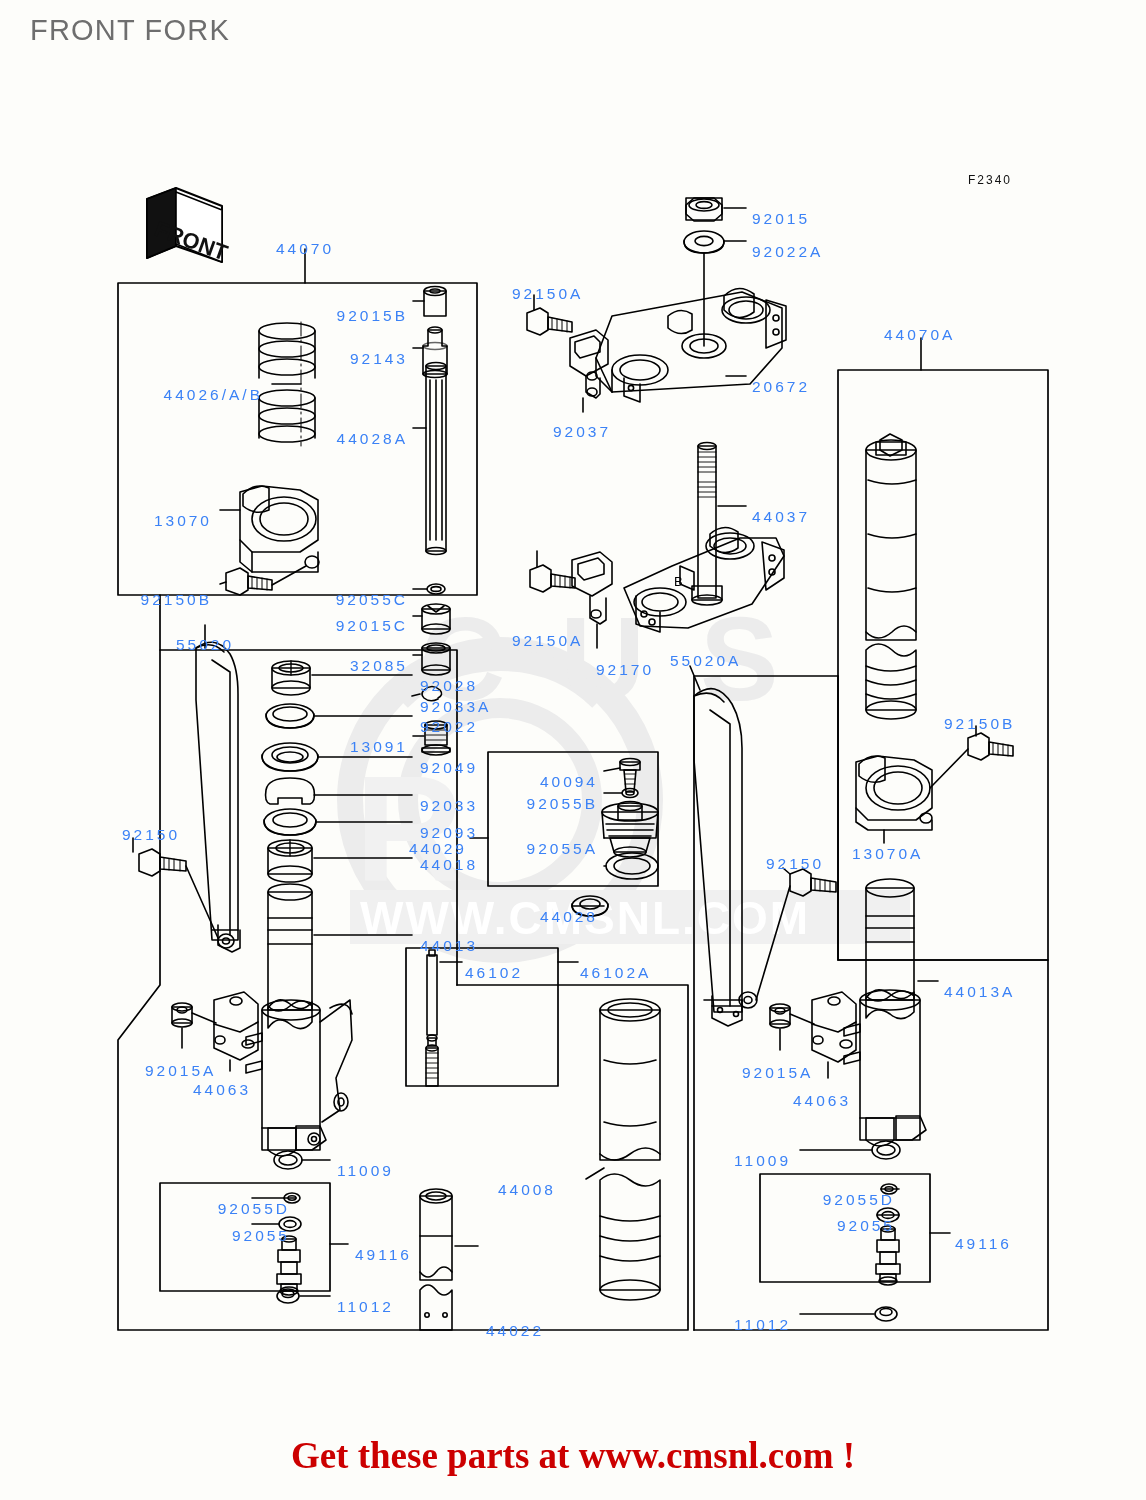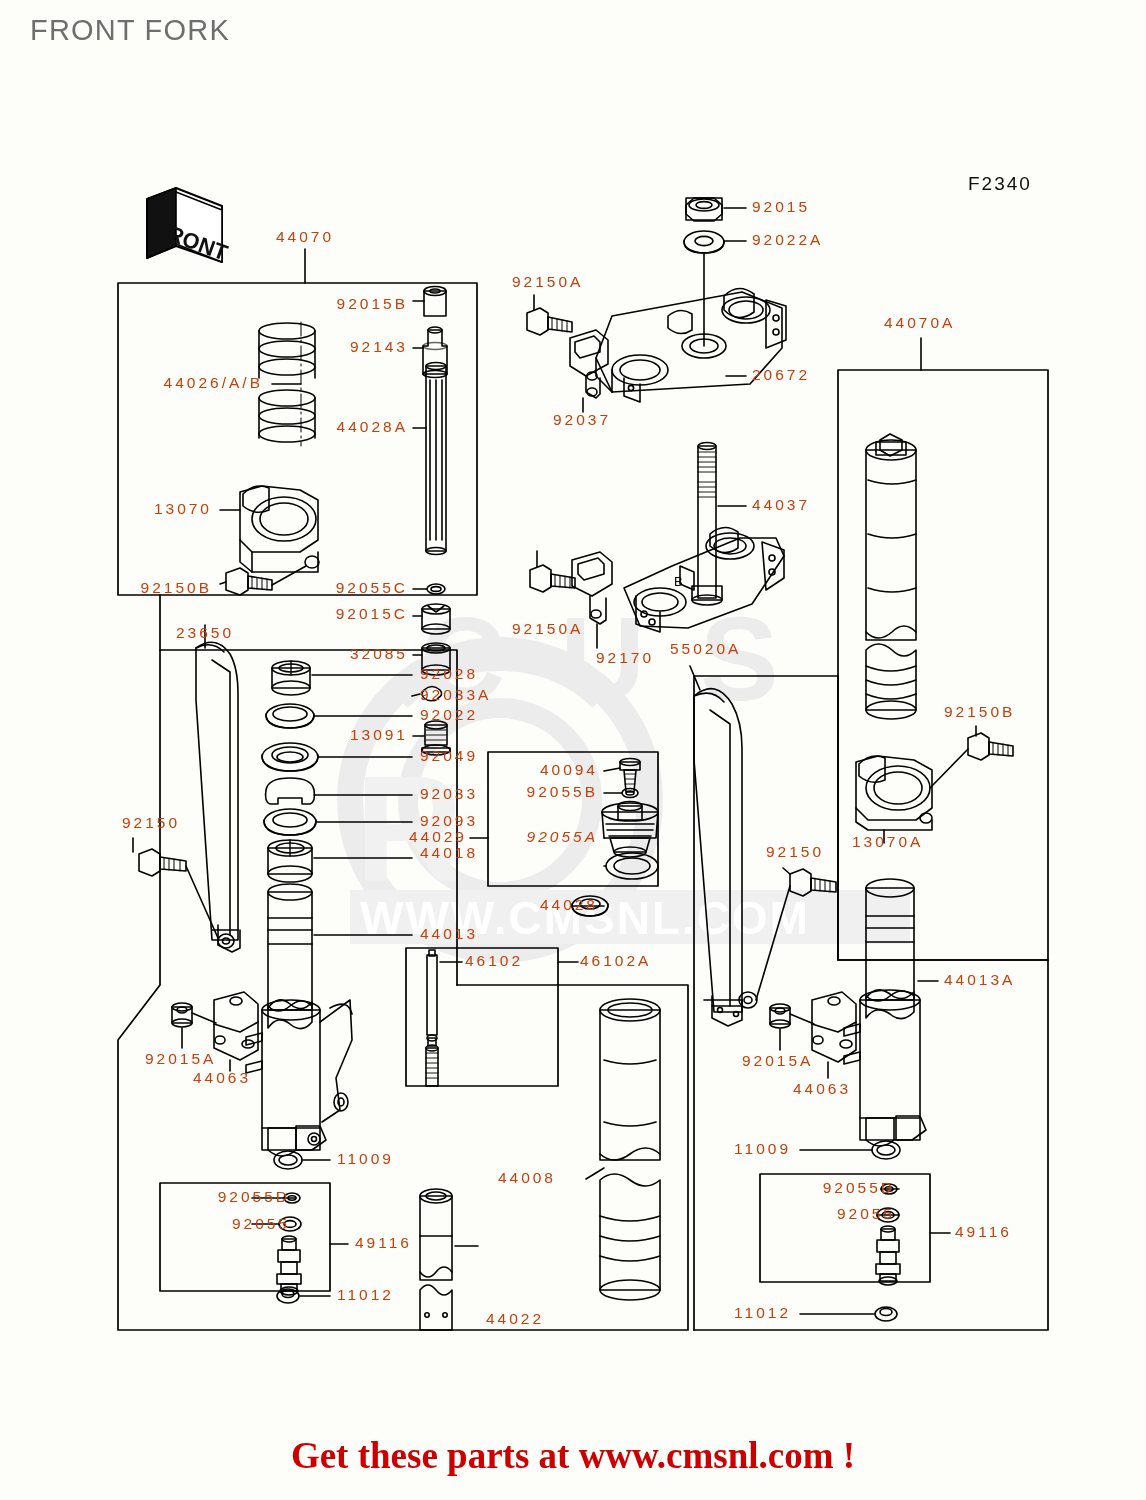--- a/index.html
+++ b/index.html
@@ -7,36 +7,37 @@
     width:1146px;height:1500px;position:relative;overflow:hidden;
     font-family:"Liberation Sans", sans-serif;
     background:#fdfdfa;
   }
   #page-title{
     position:absolute;left:30px;top:14px;
     font-size:29px;color:#6e6e6e;letter-spacing:1.2px;font-weight:400;
   }
   #sheet-ref{
     position:absolute;left:968px;top:173px;
-    font-size:19px;color:#111;letter-spacing:2.0px;
+    font-size:12px;color:#111;letter-spacing:2.0px;
     font-family:"Liberation Sans", sans-serif;
   }
   #footer-cta{
     position:absolute;left:0;top:1434px;width:1146px;text-align:center;
     font-size:37px;color:#cc0000;font-weight:bold;
     font-family:"Liberation Serif", serif;letter-spacing:0px;
   }
   
   #diagram{position:absolute;left:0;top:0;width:1146px;height:1400px;}
   #diagram svg{position:absolute;left:0;top:0;}
   
   .lbl{
-    position:absolute;font-size:15.5px;color:#c2410c;
+    position:absolute;font-size:15.5px;color:#3b82f6;
     letter-spacing:3.0px;white-space:nowrap;
     font-family:"Liberation Sans", sans-serif;
+    margin-top:12px;
   }
   .lbl.r{transform:translateX(-100%);}
   .lbl.c{transform:translateX(-50%);}
   
   #wm{position:absolute;left:0;top:0;width:1146px;height:1400px;pointer-events:none;}
 </style>
 </head>
 <body>
 
 <div id="page-title">FRONT FORK</div>
@@ -649,35 +650,35 @@
       <div class="lbl c" style="left: 305px; top: 228px;">44070</div>
       <div class="lbl r" style="left: 408px; top: 295px;">92015B</div>
       <div class="lbl r" style="left: 408px; top: 338px;">92143</div>
       <div class="lbl r" style="left: 263px; top: 374px;">44026/A/B</div>
       <div class="lbl r" style="left: 408px; top: 418px;">44028A</div>
       <div class="lbl r" style="left: 212px; top: 500px;">13070</div>
       <div class="lbl r" style="left: 212px; top: 579px;">92150B</div>
       <div class="lbl r" style="left: 408px; top: 579px;">92055C</div>
       <div class="lbl r" style="left: 408px; top: 605px;">92015C</div>
       <div class="lbl r" style="left: 408px; top: 645px;">32085</div>
-      <div class="lbl c" style="left: 205px; top: 624px;">23650</div>
+      <div class="lbl c" style="left: 205px; top: 624px;">55020</div>
       <div class="lbl" style="left: 420px; top: 665px;">92028</div>
       <div class="lbl" style="left: 420px; top: 686px;">92033A</div>
       <div class="lbl" style="left: 420px; top: 706px;">92022</div>
       <div class="lbl r" style="left: 408px; top: 726px;">13091</div>
       <div class="lbl" style="left: 420px; top: 747px;">92049</div>
       <div class="lbl" style="left: 420px; top: 785px;">92033</div>
       <div class="lbl" style="left: 420px; top: 812px;">92093</div>
       <div class="lbl" style="left: 420px; top: 844px;">44018</div>
       <div class="lbl" style="left: 122px; top: 814px;">92150</div>
       <div class="lbl r" style="left: 467px; top: 828px;">44029</div>
       <div class="lbl" style="left: 420px; top: 925px;">44013</div>
       <div class="lbl r" style="left: 598px; top: 761px;">40094</div>
       <div class="lbl r" style="left: 598px; top: 783px;">92055B</div>
-      <div class="lbl r" style="left: 598px; top: 828px; font-style: italic;">92055A</div>
+      <div class="lbl r" style="left: 598px; top: 828px;">92055A</div>
       <div class="lbl r" style="left: 598px; top: 896px;">44028</div>
       <div class="lbl" style="left: 465px; top: 952px;">46102</div>
       <div class="lbl" style="left: 580px; top: 952px;">46102A</div>
       <div class="lbl" style="left: 145px; top: 1050px;">92015A</div>
       <div class="lbl" style="left: 193px; top: 1069px;">44063</div>
       <div class="lbl" style="left: 337px; top: 1150px;">11009</div>
       <div class="lbl r" style="left: 290px; top: 1188px;">92055D</div>
       <div class="lbl r" style="left: 290px; top: 1215px;">92055</div>
       <div class="lbl" style="left: 355px; top: 1234px;">49116</div>
       <div class="lbl" style="left: 337px; top: 1286px;">11012</div>

